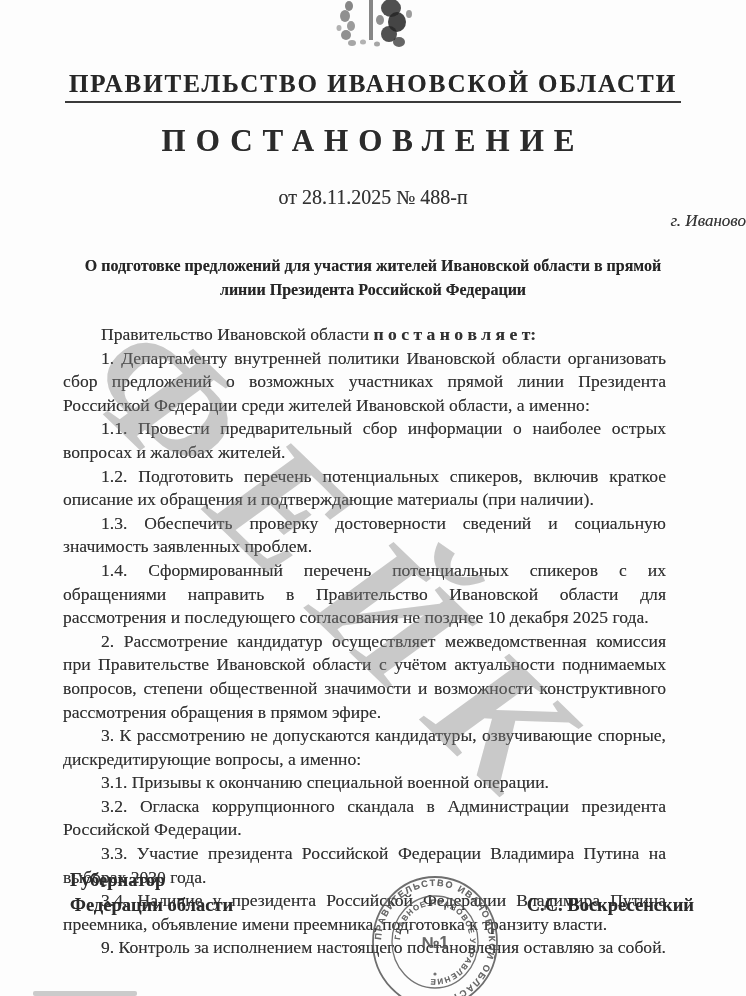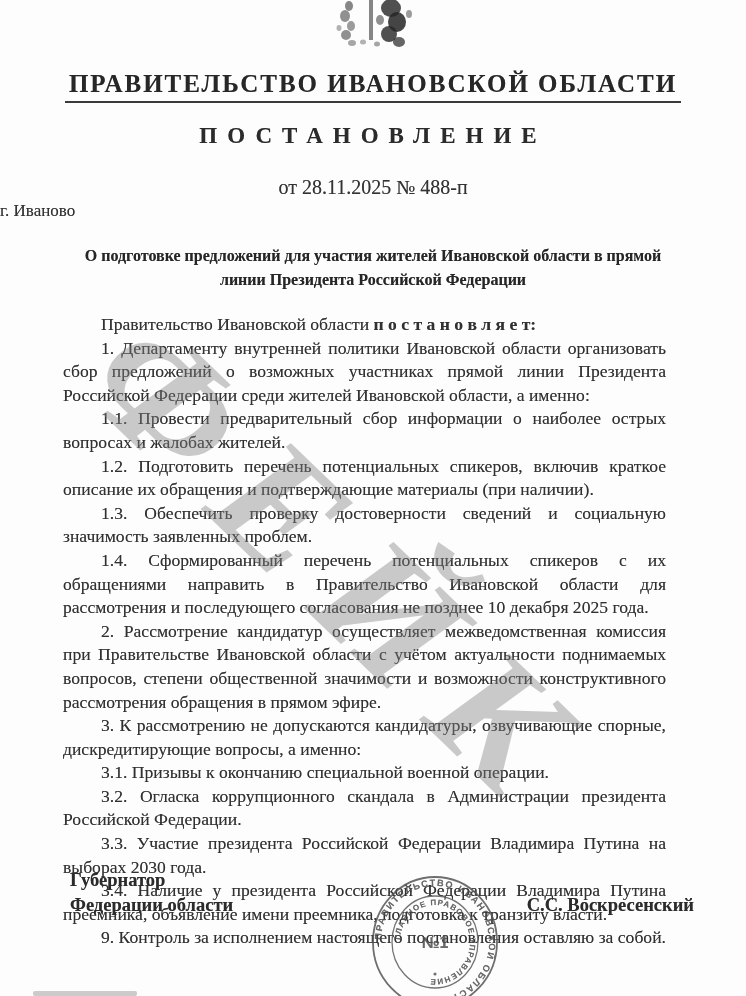--- a/index.html
+++ b/index.html
@@ -46,36 +46,37 @@
     font-size: 25px;
     font-weight: bold;
     letter-spacing: 2px;
     color: #272727;
     border-bottom: 2px solid #3a3a3a;
     padding: 0 4px 3px 4px;
   }
   .doc-type {
     text-align: center;
     margin-top: 20px;
-    font-size: 23px;
+    font-size: 31px;
     font-weight: bold;
     letter-spacing: 10px;
     color: #2b2b2b;
   }
   .date-line {
     text-align: center;
     margin-top: 27px;
     font-size: 20px;
     color: #333;
   }
   .city-line {
-    text-align: left;
+    text-align: right;
     margin-top: 2px;
     font-size: 17px;
     color: #333;
+    font-style: italic;
   }
   .doc-title {
     width: 614px;
     margin: 23px auto 0 auto;
     text-align: center;
     font-size: 16px;
     font-weight: bold;
     line-height: 24px;
     color: #262626;
   }

